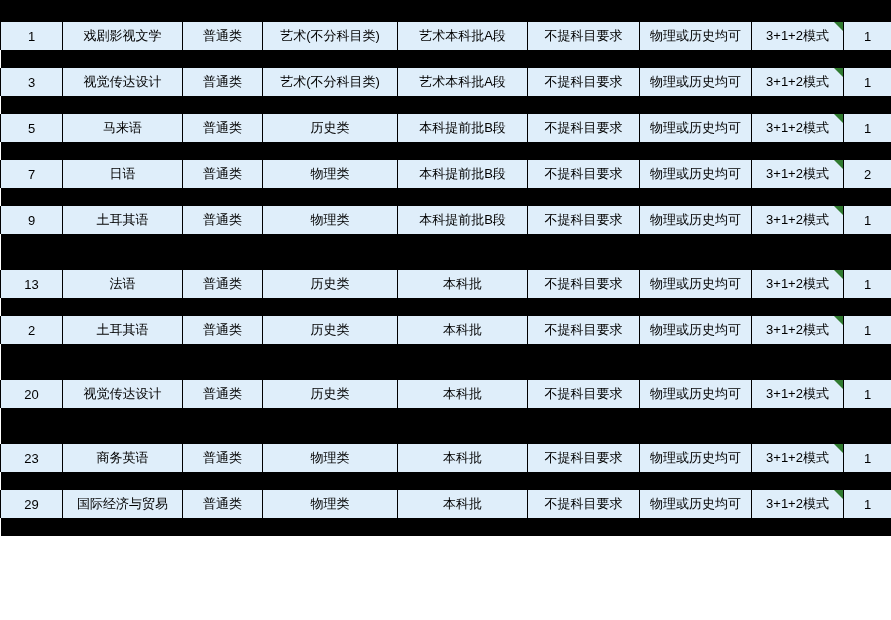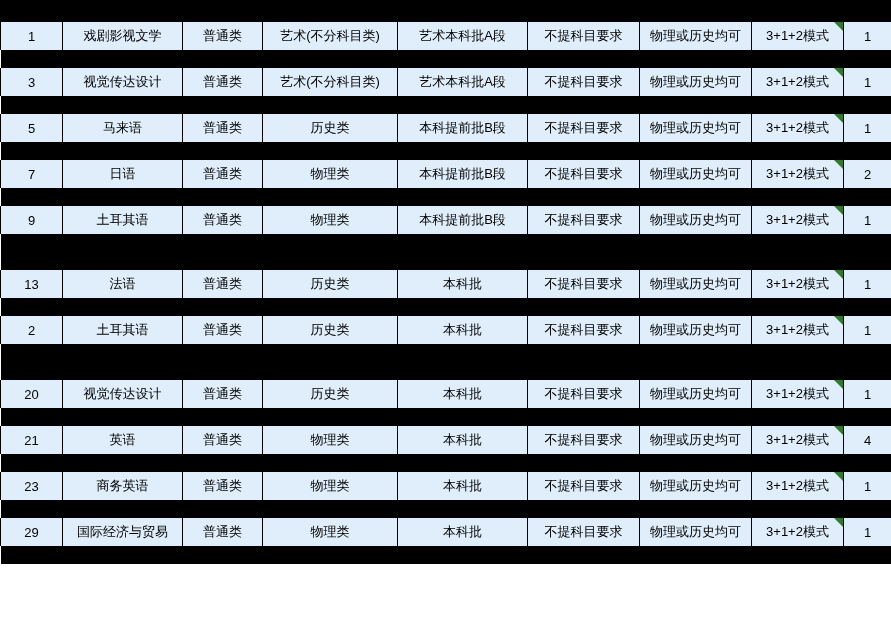--- a/index.html
+++ b/index.html
@@ -199,31 +199,20 @@
           <td>历史类</td>
           <td>本科批</td>
           <td>不提科目要求</td>
           <td>物理或历史均可</td>
           <td class="corner-mark">3+1+2模式</td>
           <td>1</td>
         </tr>
         <tr class="band">
           <td colspan="9"></td>
         </tr>
-        <tr class="datarow">
-          <td>21</td>
-          <td>英语</td>
-          <td>普通类</td>
-          <td>物理类</td>
-          <td>本科批</td>
-          <td>不提科目要求</td>
-          <td>物理或历史均可</td>
-          <td class="corner-mark">3+1+2模式</td>
-          <td>4</td>
-        </tr>
         <tr class="band">
           <td colspan="9"></td>
         </tr>
         <tr class="datarow">
           <td>23</td>
           <td>商务英语</td>
           <td>普通类</td>
           <td>物理类</td>
           <td>本科批</td>
           <td>不提科目要求</td>

